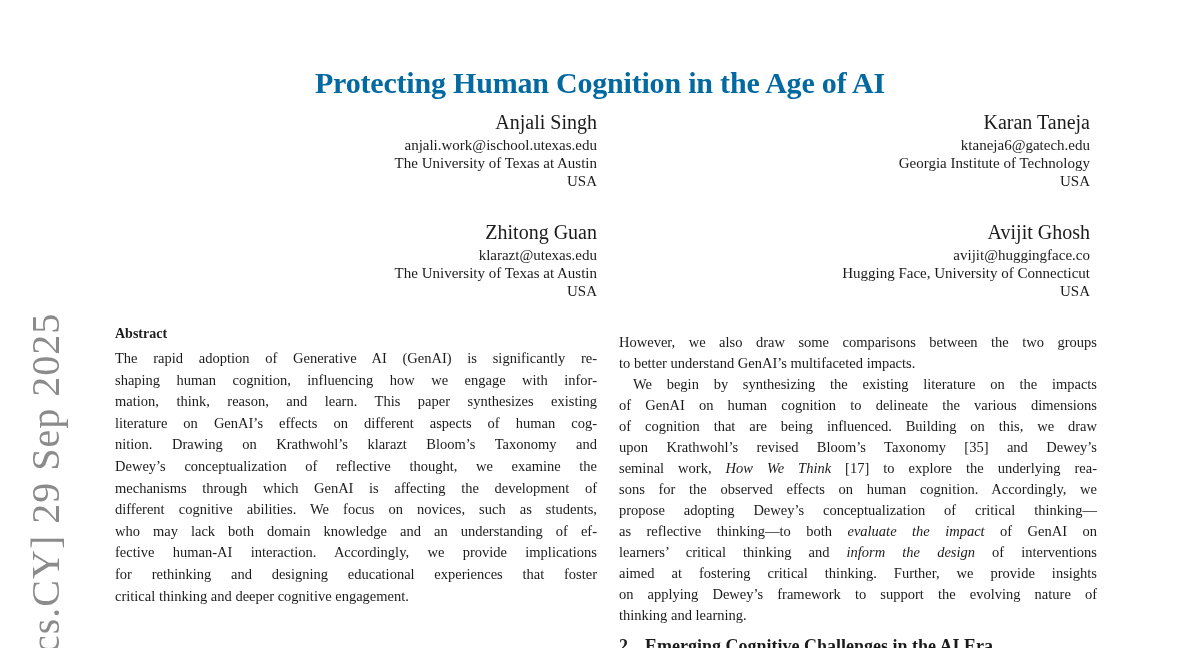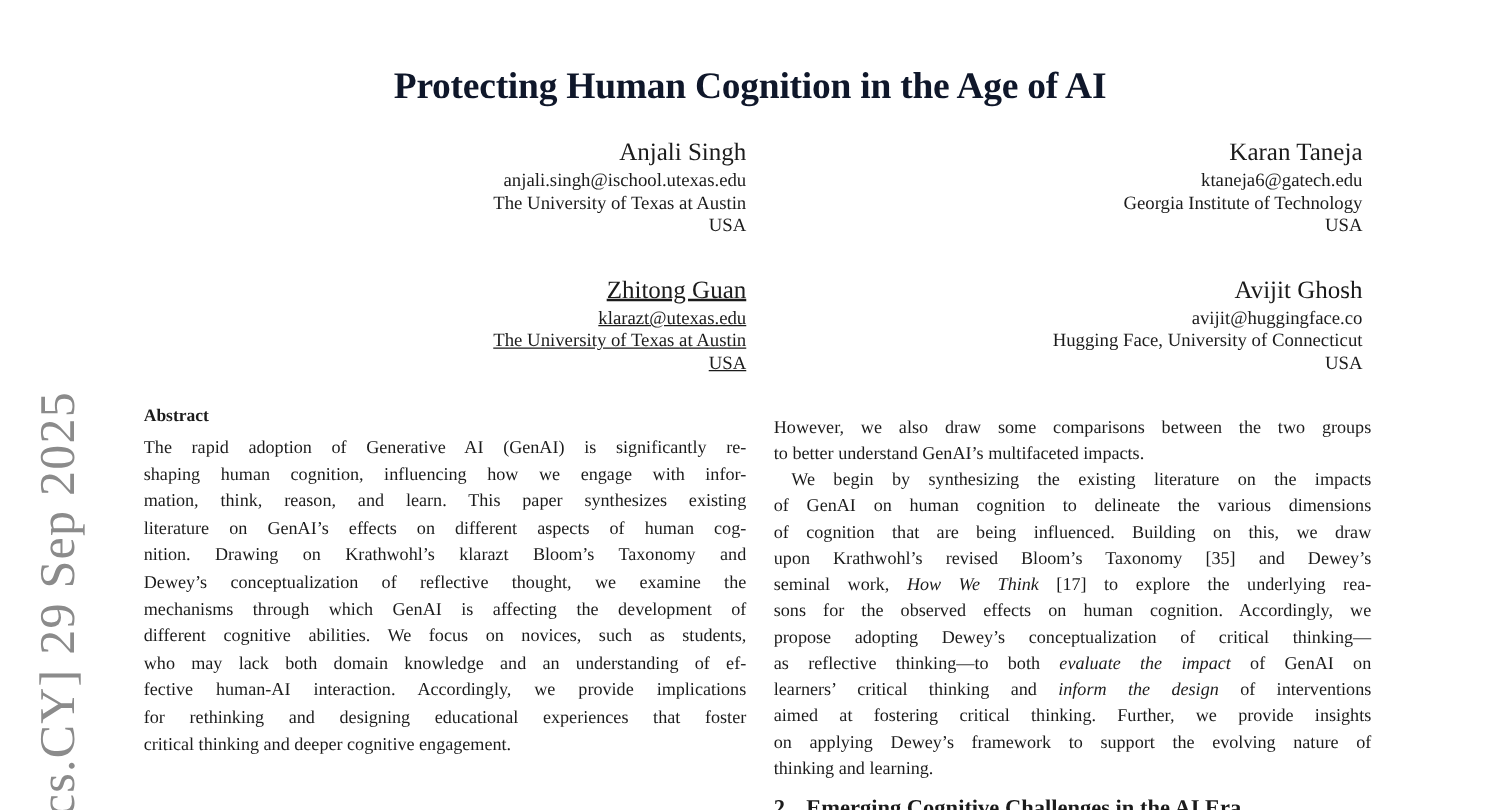--- a/index.html
+++ b/index.html
@@ -19,36 +19,36 @@
     transform-origin:0 0;
     white-space:nowrap;
     font-size:40px;
     line-height:1;
     letter-spacing:1px;
     color:#8b8b8b;
   }
   
   .title{
     position:absolute;
-    left:0;right:0;top:52px;
+    left:0;right:0;top:66px;
     margin:0;
     text-align:center;
     font-size:30px;
     font-weight:bold;
     letter-spacing:-0.2px;
-    color:#0f172a;
+    color:#0369a1;
   }
   
   .author{
     position:absolute;
     text-align:right;
   }
   .author.a0{left:115px;top:110px;width:482px;}
   .author.a1{left:600px;top:110px;width:490px;}
-  .author.a2{left:115px;top:220px;width:482px;text-decoration:underline;}
+  .author.a2{left:115px;top:220px;width:482px;}
   .author.a3{left:600px;top:220px;width:490px;}
   .author .name{font-size:20px;line-height:24px;margin-bottom:2px;}
   .author .meta{font-size:15px;line-height:18px;}
   
   .col{position:absolute;}
   .col.left{left:115px;top:326px;width:482px;}
   .col.right{left:619px;top:332px;width:478px;}
   .abs-head{
     margin:0 0 6px 0;
     font-size:14px;
@@ -76,21 +76,21 @@
 <body>
 
 <div class="page">
 
   <div class="stamp">cs.CY] 29 Sep 2025</div>
 
   <h1 class="title">Protecting Human Cognition in the Age of AI</h1>
 
   <div class="author a0">
     <div class="name">Anjali Singh</div>
-    <div class="meta">anjali.singh@ischool.utexas.edu</div>
+    <div class="meta">anjali.work@ischool.utexas.edu</div>
     <div class="meta">The University of Texas at Austin</div>
     <div class="meta">USA</div>
   </div>
 
   <div class="author a1">
     <div class="name">Karan Taneja</div>
     <div class="meta">ktaneja6@gatech.edu</div>
     <div class="meta">Georgia Institute of Technology</div>
     <div class="meta">USA</div>
   </div>

